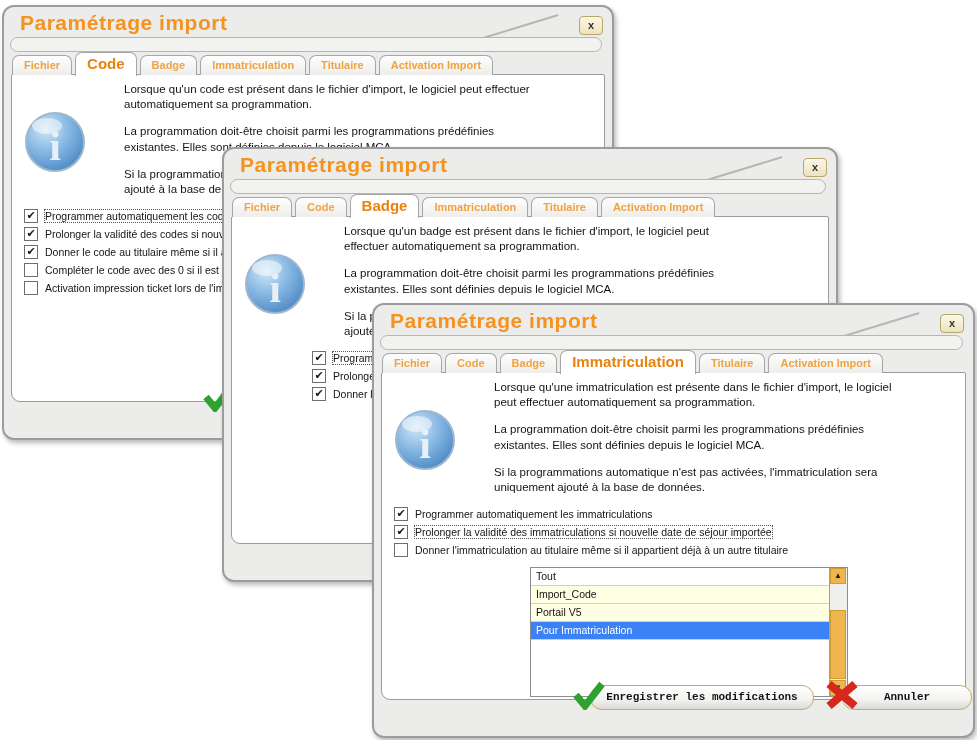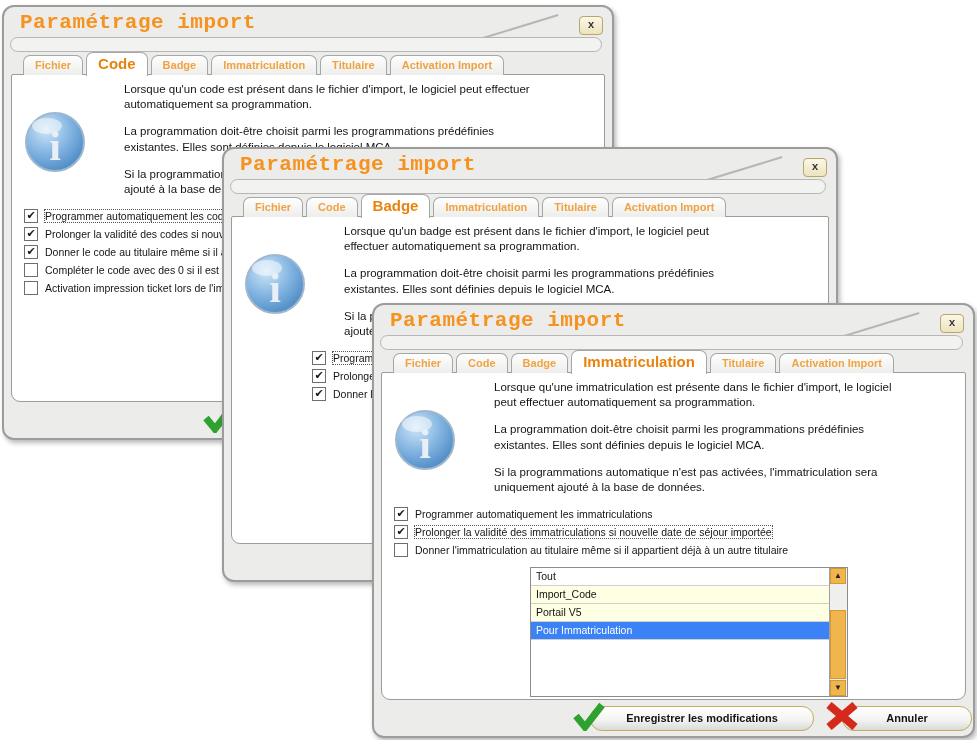--- a/index.html
+++ b/index.html
@@ -5,21 +5,21 @@
   html,body { margin:0; padding:0; }
   body {
     width:977px; height:740px; position:relative; overflow:hidden;
     background:#ffffff; font-family:"Liberation Sans", sans-serif;
   }
   .win {
     position:absolute; background:#ECECEA;
     border:2px solid #9C9C9C; border-radius:12px;
     box-shadow:2px 3px 5px rgba(0,0,0,0.28);
   }
-  .titlebar { position:absolute; top:0; left:0; right:0; height:46px;font-family:Liberation Mono, monospace; }
+  .titlebar { position:absolute; top:0; left:0; right:0; height:46px; }
   .title {
     position:absolute; left:16px; top:4px;
     font-size:21px; font-weight:bold; color:#F6921E; letter-spacing:0.5px;
     white-space:nowrap;
   }
   .strip {
     position:absolute; left:6px; right:10px; top:30px; height:13px;
     background:#F2F2F0; border:1px solid #B6B6B6; border-radius:9px;
   }
   .deco-line {
@@ -27,21 +27,21 @@
     background:#B6B6B6; transform:rotate(-17deg);
   }
   .close-btn {
     position:absolute; top:9px; right:9px; width:22px; height:17px;
     background:linear-gradient(#FBF7E8,#EDE3BC);
     border:1px solid #B7A76B; border-radius:4px;
     font-size:11px; font-weight:bold; color:#333333;
     text-align:center; line-height:16px; z-index:6; cursor:pointer;
   }
   .tabs {
-    position:absolute; top:45px; left:19px; right:8px; height:23px;
+    position:absolute; top:45px; left:8px; right:8px; height:23px;
     display:flex; gap:3px; align-items:flex-end; z-index:3;
   }
   .tab {
     background:linear-gradient(#FEFEFE,#EDEDEB);
     border:1px solid #A6A6A6; border-bottom:none;
     border-radius:7px 7px 0 0;
     font-size:11px; font-weight:bold; color:#F0A342;
     padding:0 11px; height:19px; line-height:19px;
     white-space:nowrap; cursor:pointer;
   }
@@ -94,21 +94,21 @@
     position:absolute; left:0; width:16px; height:16px;
     background:#F0B54D; border:1px solid #D09B35; box-sizing:border-box;
     font-size:8px; text-align:center; line-height:14px; color:#222222; cursor:pointer;
   }
   .scroll-up { top:0; }
   .scroll-down { bottom:0; }
   .scroll-thumb {
     position:absolute; left:0; width:16px; top:42px; bottom:17px;
     background:#F0B54D; border:1px solid #D09B35; box-sizing:border-box; cursor:grab;
   }
-  .footer { position:absolute; left:0; right:0; bottom:0; height:30px; }
+  .footer { position:absolute; left:0; right:0; bottom:21px; height:30px;font-family:Liberation Mono, monospace; }
   .btn {
     position:absolute; height:23px;
     border:1px solid #C4AC60; border-radius:12px;
     background:linear-gradient(#FFFFFF,#F4F4F2 55%,#DADAD8);
     font-size:11px; font-weight:bold; color:#141414;
     text-align:center; line-height:22px; cursor:pointer;
   }
   .btn-save { left:216px; width:222px; }
   .btn-cancel { left:468px; width:128px; }
   .icon-check { position:absolute; left:198px; top:-5px; z-index:5; }

